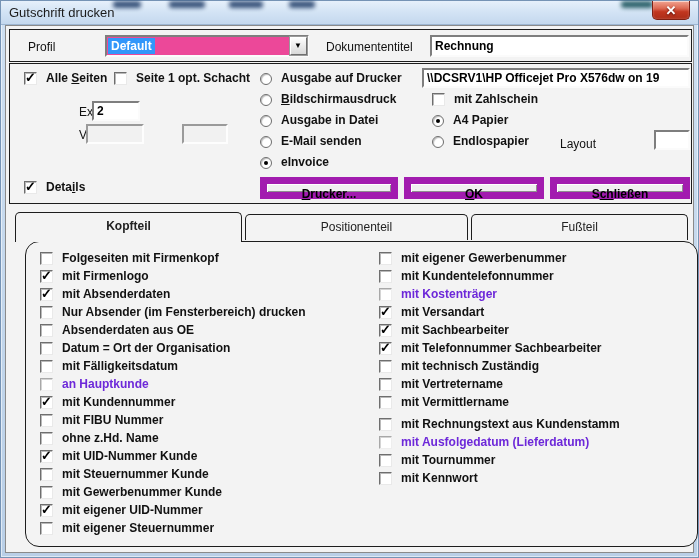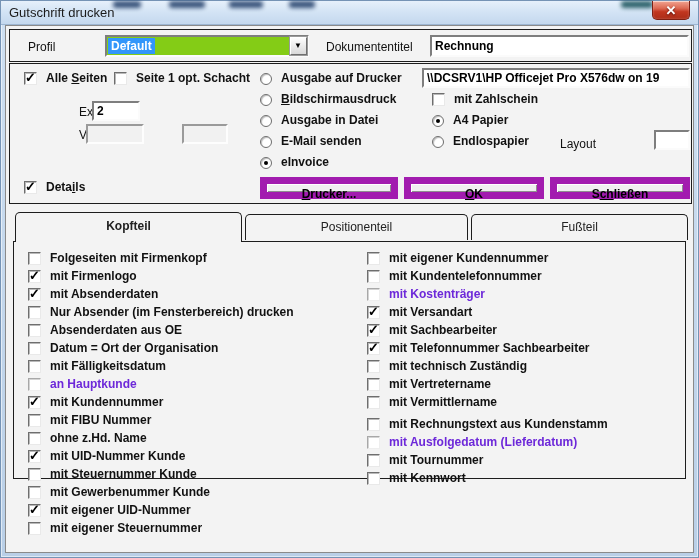--- a/index.html
+++ b/index.html
@@ -30,34 +30,34 @@
   .closebtn .xg{color:#fff;font-weight:bold;font-size:13px;line-height:18px;
     text-shadow:0 1px 2px rgba(60,0,0,.8);}
 
   
   .client{position:absolute;left:4px;top:24px;right:4px;bottom:4px;
     background:#f3f3f3;border:1px solid #8a8a8a;}
 
   .panel{position:absolute;background:#f3f3f3;border:1px solid #1d1d1d;}
   .panel.top{left:3px;top:3px;width:683px;height:33px;}
   .panel.mid{left:3px;top:37px;width:683px;height:141px;}
-  .panel.tabpanel{left:7px;top:215px;width:673px;height:238px;border-radius:0;}
+  .panel.tabpanel{left:19px;top:215px;width:673px;height:306px;border-radius:14px;}
 
   .lbl{position:absolute;font-size:12px;color:#111;white-space:nowrap;}
   .b{font-weight:normal;padding-left:47px;}
 
   
   .field{position:absolute;height:20px;background:#fff;
     border:2px solid;border-color:#7e7e7e #fbfbfb #fbfbfb #7e7e7e;
     font-size:12px;font-weight:bold;color:#000;line-height:16px;
     padding:0 3px;white-space:nowrap;overflow:hidden;}
   .field.disabled{background:#f1f1f1;border-color:#9a9a9a #fdfdfd #fdfdfd #9a9a9a;}
 
   
-  .combo{position:absolute;height:22px;background:#84cc16;
+  .combo{position:absolute;height:22px;background:#ec4899;
     border:2px solid;border-color:#7e7e7e #fbfbfb #fbfbfb #7e7e7e;cursor:pointer;}
   .combo-sel{position:absolute;left:1px;top:1px;bottom:1px;
     background:#3296fa;color:#fff;font-size:12px;font-weight:bold;
     line-height:16px;padding:0 3px;}
   .combo-btn{position:absolute;right:0;top:0;bottom:0;width:17px;
     background:linear-gradient(#fdfdfd,#d9d9d9);
     border:1px solid;border-color:#fff #6f6f6f #6f6f6f #fff;
     outline:1px solid #9a9a9a;}
   .combo-btn .arr{position:absolute;left:3px;top:3px;font-size:8px;color:#000;}
 
@@ -285,21 +285,21 @@
             <span class="cbl">mit eigener UID-Nummer</span>
           </label>
           <label class="cbrow">
             <span class="cb"></span>
             <span class="cbl">mit eigener Steuernummer</span>
           </label>
         </div>
       <div class="col right" id="col-right">
           <label class="cbrow">
             <span class="cb"></span>
-            <span class="cbl">mit eigener Kundennummer</span>
+            <span class="cbl">mit eigener Gewerbenummer</span>
           </label>
           <label class="cbrow">
             <span class="cb"></span>
             <span class="cbl">mit Kundentelefonnummer</span>
           </label>
           <label class="cbrow disabled">
             <span class="cb"></span>
             <span class="cbl">mit Kostenträger</span>
           </label>
           <label class="cbrow checked">

